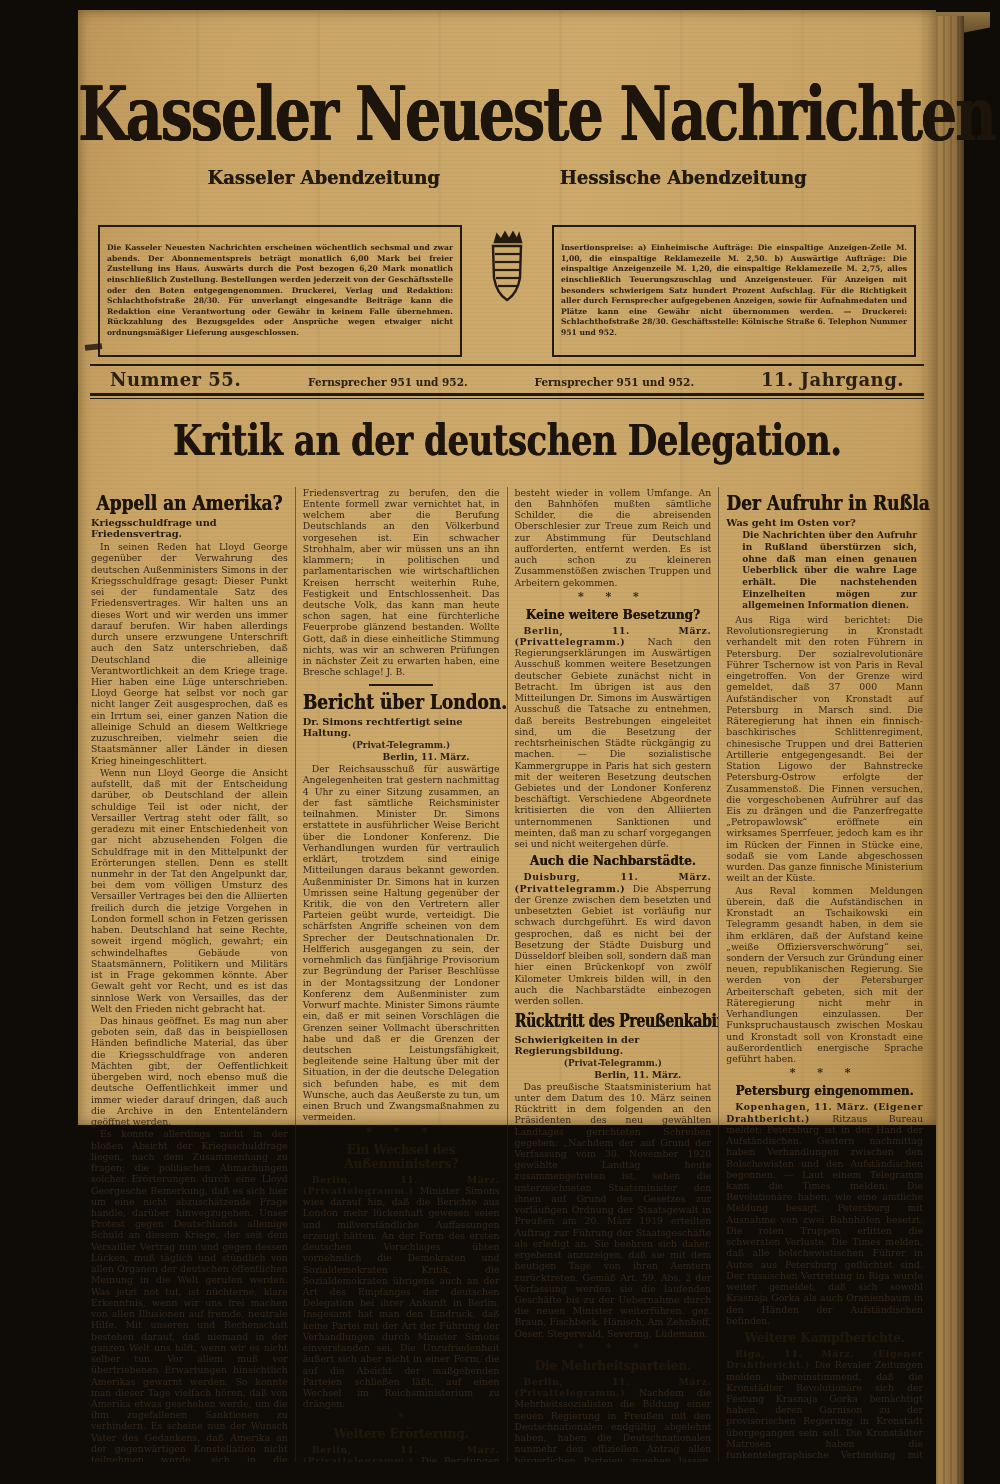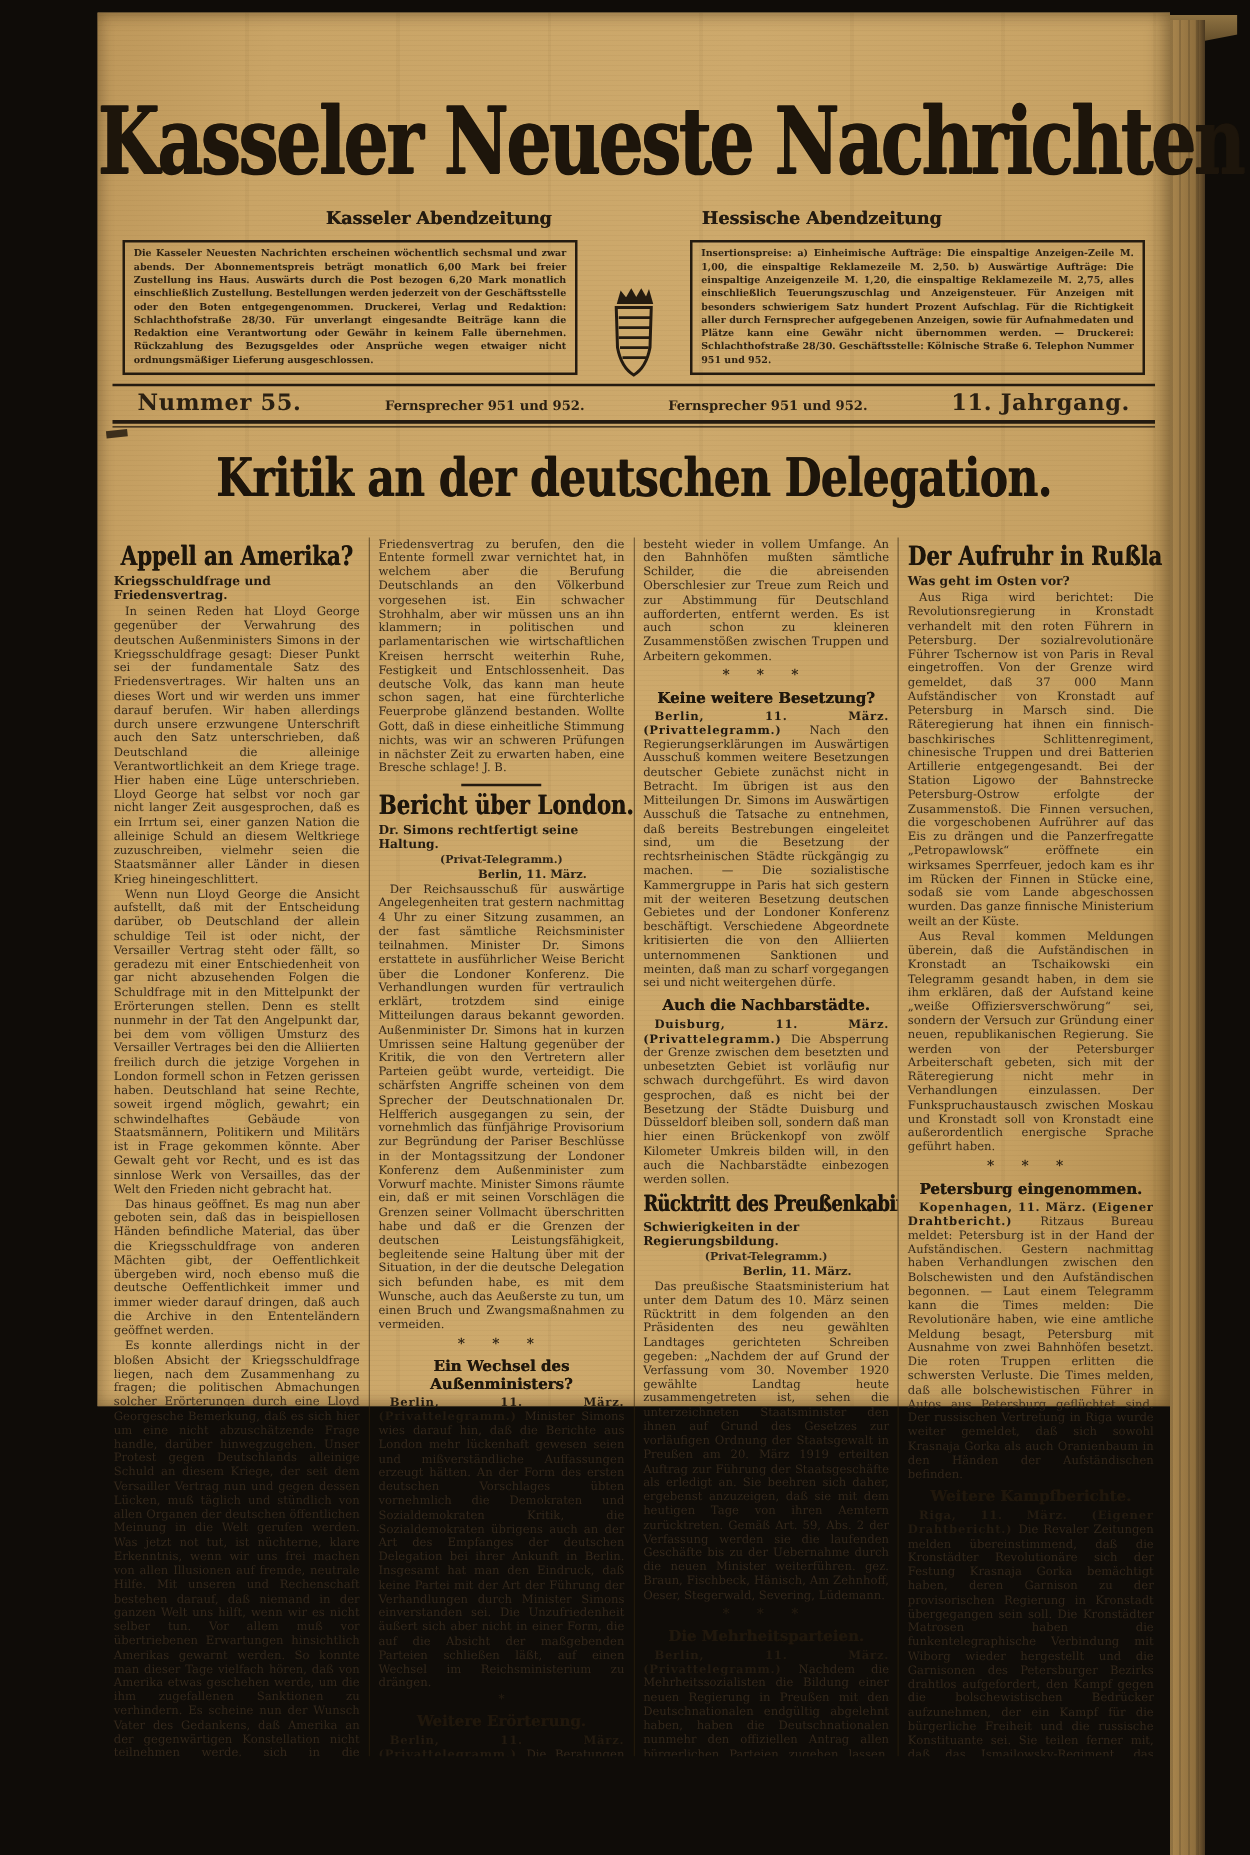--- a/index.html
+++ b/index.html
@@ -34,29 +34,30 @@
   
   .head-space{height:66px;}
   .masthead{
     text-align:center;font-weight:bold;font-size:57px;letter-spacing:-2px;
     transform:scaleY(1.3);transform-origin:center top;line-height:1;
     color:#1d150b;text-shadow:.7px 0 0 #1d150b, 0 .5px 0 #1d150b;
     white-space:nowrap;
   }
   .subtitle-row{
     display:flex;justify-content:center;gap:120px;
-    margin-top:34px;font-weight:bold;font-size:14px;color:#241b10;
+    margin-top:34px;font-weight:bold;font-size:18px;color:#241b10;
     text-shadow:.3px 0 0 #241b10;
   }
   .crest{position:absolute;left:50%;top:218px;transform:translateX(-50%);}
   .boxes-row{display:flex;justify-content:space-between;padding:0 20px;margin-top:9px;}
   .infobox{
-    width:346px;border:2px solid #241b10;padding:4px 7px;
+    width:346px;border:2px solid #241b10;padding:16px 7px;
     font-size:7.6px;font-weight:bold;line-height:1.4;text-align:justify;
     color:#2e2213;
+    margin-top:28px;
   }
   .rule-top{height:2px;background:#241b10;margin:7px 12px 0;}
   .date-row{display:flex;justify-content:space-between;align-items:baseline;padding:3px 32px 2px;}
   .issue,.volume{font-size:18px;font-weight:bold;letter-spacing:.5px;}
   .phone{font-size:10.5px;font-weight:bold;}
   .pubdate{font-size:20px;font-weight:bold;letter-spacing:.5px;}
   .rule-bottom{height:3px;background:#241b10;margin:1px 12px 0;}
   .rule-bottom2{height:1px;background:#241b10;margin:2px 12px 0;}
   
   .main-headline{
@@ -172,20 +173,21 @@
         <div class="tel">(Privat-Telegramm.)</div>
         <div class="date">Berlin, 11. März.</div>
         <p class="para">Das preußische Staatsministerium hat unter dem Datum des 10. März seinen Rücktritt in dem folgenden an den Präsidenten des neu gewählten Landtages gerichteten Schreiben gegeben: „Nachdem der auf Grund der Verfassung vom 30. November 1920 gewählte Landtag heute zusammengetreten ist, sehen die unterzeichneten Staatsminister den ihnen auf Grund des Gesetzes zur vorläufigen Ordnung der Staatsgewalt in Preußen am 20. März 1919 erteilten Auftrag zur Führung der Staatsgeschäfte als erledigt an. Sie beehren sich daher, ergebenst anzuzeigen, daß sie mit dem heutigen Tage von ihren Aemtern zurücktreten. Gemäß Art. 59, Abs. 2 der Verfassung werden sie die laufenden Geschäfte bis zu der Uebernahme durch die neuen Minister weiterführen. gez. Braun, Fischbeck, Hänisch, Am Zehnhoff, Oeser, Stegerwald, Severing, Lüdemann.</p>
         <div class="stars">* * *</div>
         <div class="h2">Die Mehrheitsparteien.</div>
         <p class="para"><span class="lead">Berlin, 11. März. (Privattelegramm.) </span>Nachdem die Mehrheitssozialisten die Bildung einer neuen Regierung in Preußen mit den Deutschnationalen endgültig abgelehnt haben, haben die Deutschnationalen nunmehr den offiziellen Antrag allen bürgerlichen Parteien zugehen lassen, eine preußische Regierung auf Grund der Mehrheitsverhältnisse im Landtag auf rein bürgerlicher Grundlage unverzüglich zu bilden. Die Beratungen in den bürgerlichen Fraktionen werden kaum vor Mitte nächster Woche zu Ende gehen. Man glaubt, daß die Regierungsbildung erst nach Ostern vollzogen wird.</p>
       </div>
     <div class="col">
         <div class="h1">Der Aufruhr in Rußland.</div>
         <div class="sub">Was geht im Osten vor?</div>
+        <p class="lede">Die Nachrichten über den Aufruhr in Rußland überstürzen sich, ohne daß man einen genauen Ueberblick über die wahre Lage erhält. Die nachstehenden Einzelheiten mögen zur allgemeinen Information dienen.</p>
         <p class="para">Aus Riga wird berichtet: Die Revolutionsregierung in Kronstadt verhandelt mit den roten Führern in Petersburg. Der sozialrevolutionäre Führer Tschernow ist von Paris in Reval eingetroffen. Von der Grenze wird gemeldet, daß 37 000 Mann Aufständischer von Kronstadt auf Petersburg in Marsch sind. Die Räteregierung hat ihnen ein finnisch-baschkirisches Schlittenregiment, chinesische Truppen und drei Batterien Artillerie entgegengesandt. Bei der Station Ligowo der Bahnstrecke Petersburg-Ostrow erfolgte der Zusammenstoß. Die Finnen versuchen, die vorgeschobenen Aufrührer auf das Eis zu drängen und die Panzerfregatte „Petropawlowsk“ eröffnete ein wirksames Sperrfeuer, jedoch kam es ihr im Rücken der Finnen in Stücke eine, sodaß sie vom Lande abgeschossen wurden. Das ganze finnische Ministerium weilt an der Küste.</p>
         <p class="para">Aus Reval kommen Meldungen überein, daß die Aufständischen in Kronstadt an Tschaikowski ein Telegramm gesandt haben, in dem sie ihm erklären, daß der Aufstand keine „weiße Offiziersverschwörung“ sei, sondern der Versuch zur Gründung einer neuen, republikanischen Regierung. Sie werden von der Petersburger Arbeiterschaft gebeten, sich mit der Räteregierung nicht mehr in Verhandlungen einzulassen. Der Funkspruchaustausch zwischen Moskau und Kronstadt soll von Kronstadt eine außerordentlich energische Sprache geführt haben.</p>
         <div class="stars">* * *</div>
         <div class="h2">Petersburg eingenommen.</div>
         <p class="para"><span class="lead">Kopenhagen, 11. März. (Eigener Drahtbericht.) </span>Ritzaus Bureau meldet: Petersburg ist in der Hand der Aufständischen. Gestern nachmittag haben Verhandlungen zwischen den Bolschewisten und den Aufständischen begonnen. — Laut einem Telegramm kann die Times melden: Die Revolutionäre haben, wie eine amtliche Meldung besagt, Petersburg mit Ausnahme von zwei Bahnhöfen besetzt. Die roten Truppen erlitten die schwersten Verluste. Die Times melden, daß alle bolschewistischen Führer in Autos aus Petersburg geflüchtet sind. Der russischen Vertretung in Riga wurde weiter gemeldet, daß sich sowohl Krasnaja Gorka als auch Oranienbaum in den Händen der Aufständischen befinden.</p>
         <div class="h2">Weitere Kampfberichte.</div>
         <p class="para"><span class="lead">Riga, 11. März. (Eigener Drahtbericht.) </span>Die Revaler Zeitungen melden übereinstimmend, daß die Kronstädter Revolutionäre sich der Festung Krasnaja Gorka bemächtigt haben, deren Garnison zu der provisorischen Regierung in Kronstadt übergegangen sein soll. Die Kronstädter Matrosen haben die funkentelegraphische Verbindung mit Wiborg wieder hergestellt und die Garnisonen des Petersburger Bezirks drahtlos aufgefordert, den Kampf gegen die bolschewistischen Bedrücker aufzunehmen, der ein Kampf für die bürgerliche Freiheit und die russische Konstituante sei. Sie teilen ferner mit, daß das Ismailowsky-Regiment, das älteste Regiment der russischen Garde, zu den Aufständischen übergegangen ist. Der revolutionäre Rat in Kronstadt verkündet als sein Programm: 1. Einberufung einer neuen Konstituierenden Versammlung; 2. Gewährleistung der persönlichen u. politischen Freiheit für alle Bürger; 3. Weigerung mit der Räteregierung zu verhandeln.</p>
       </div>
   </div>
 </div>

